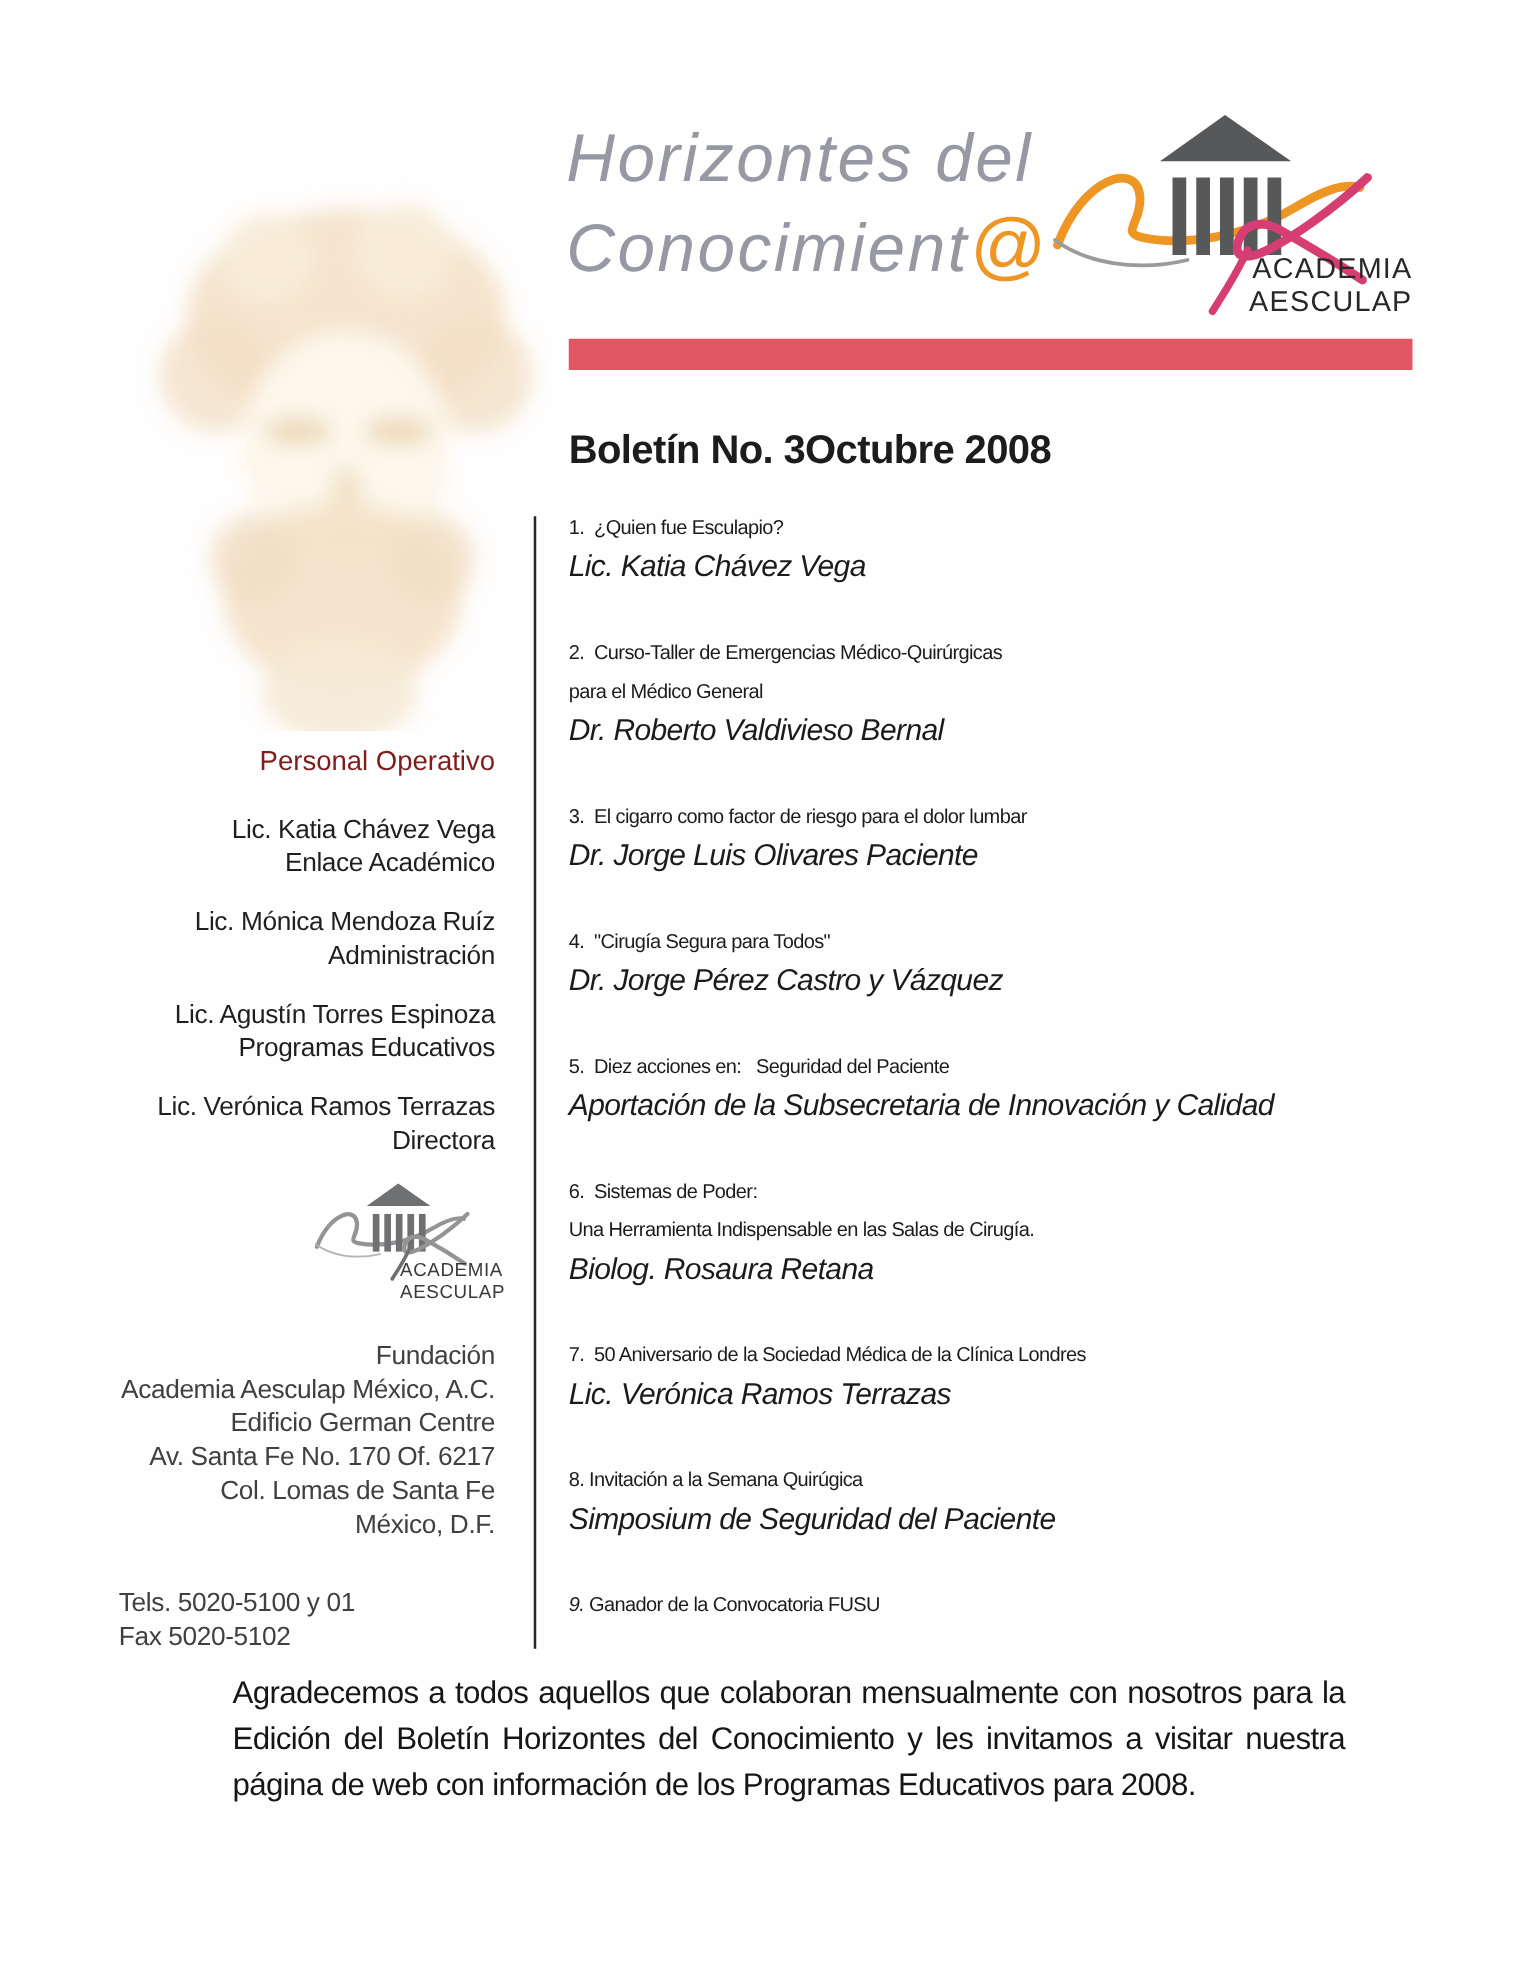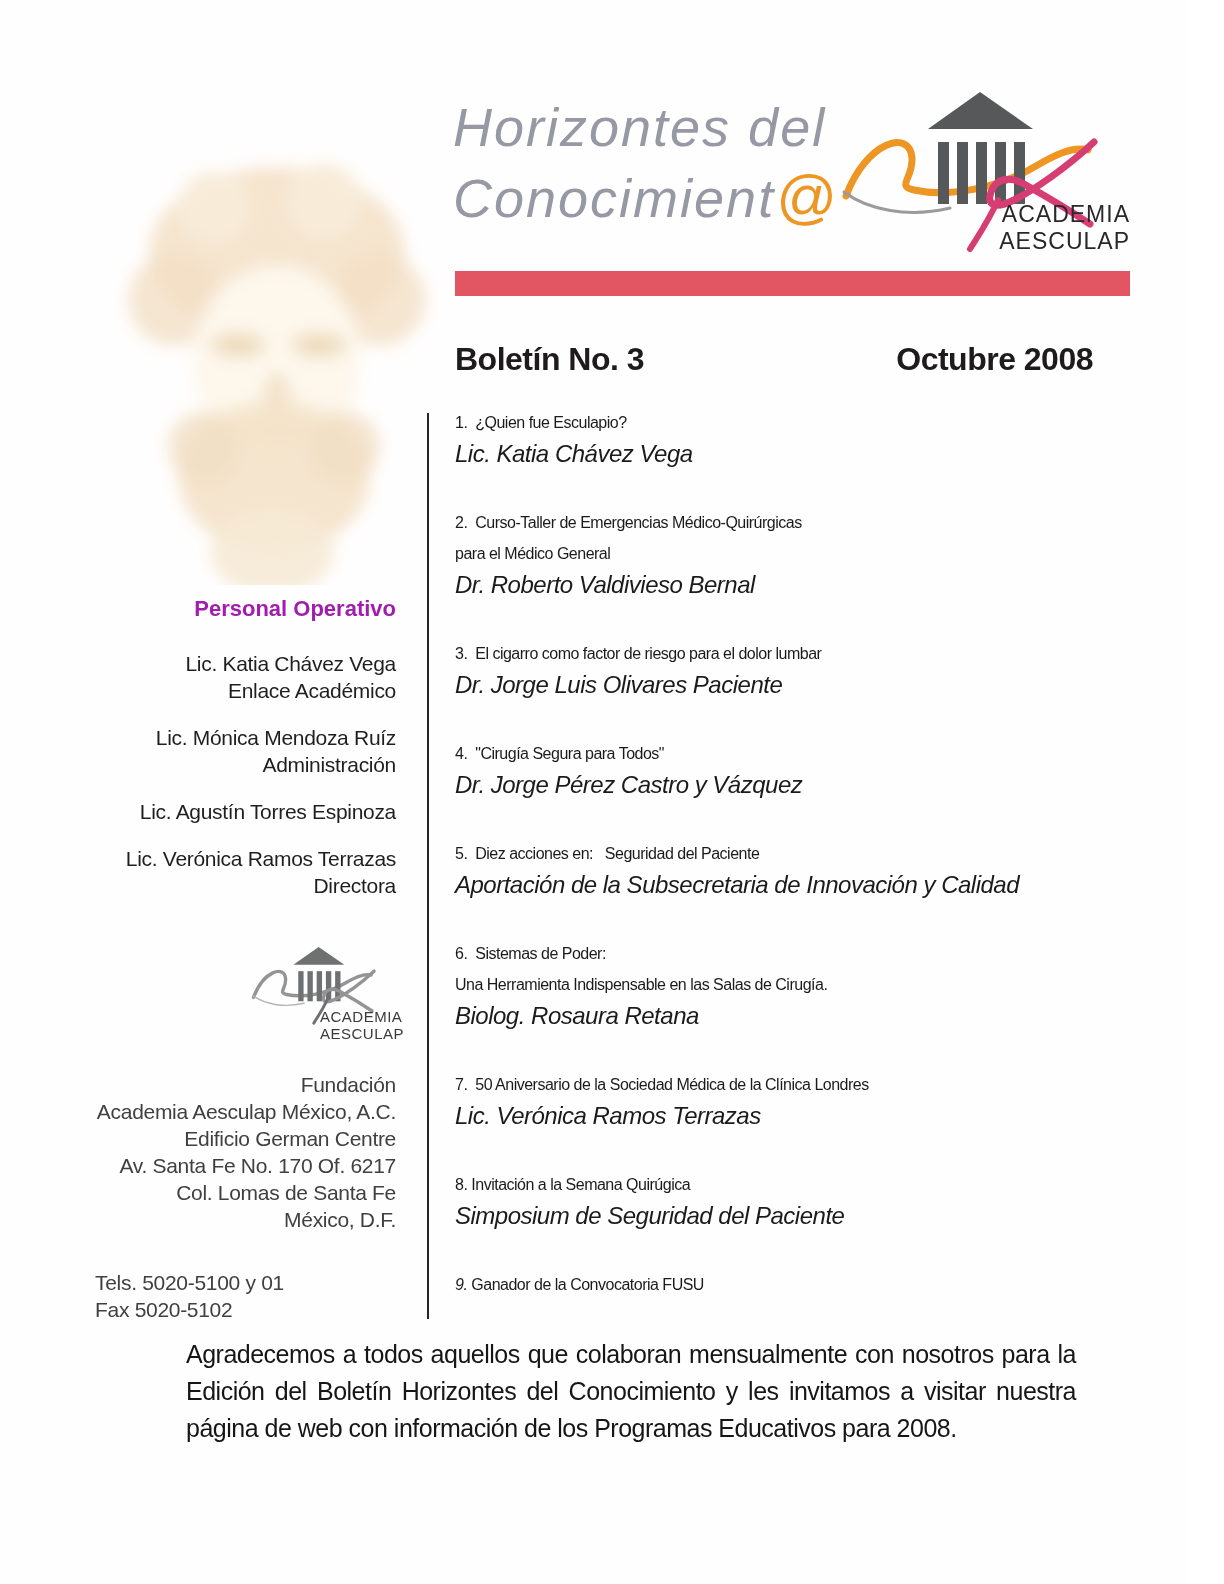--- a/index.html
+++ b/index.html
@@ -23,35 +23,35 @@
 
   
   .logo-block{position:absolute;left:838px;top:84px;width:302px;height:175px;}
   .logo-block svg{position:absolute;left:0;top:0;}
   .brand{position:absolute;right:10px;top:117px;text-align:right;
     font-size:23px;line-height:27px;letter-spacing:1px;color:var(--logotext);}
 
   .accent-bar{position:absolute;left:455px;top:271px;width:675px;height:25px;background:var(--accent);}
 
   
-  .bulletin-row{position:absolute;left:455px;top:341px;width:638px;display:flex;justify-content:space-between;
+  .bulletin-row{position:absolute;left:455px;top:341px;width:638px;display:flex;
     font-weight:bold;font-size:32px;letter-spacing:-0.5px;color:#1d1b1c;}
 
   
   .divider{position:absolute;left:427px;top:413px;width:2px;height:906px;background:#262626;}
 
   
   .toc{position:absolute;left:455px;top:407px;width:706px;}
   .toc-item{margin-bottom:38px;}
   .toc-title{font-size:16px;line-height:31px;letter-spacing:-0.5px;white-space:pre-wrap;color:var(--text);}
   .toc-sub{font-size:24px;line-height:31px;letter-spacing:-0.5px;font-style:italic;color:var(--text);}
 
   
   .sidebar-people{position:absolute;left:95px;top:596px;width:301px;text-align:right;}
-  .sb-heading{font-weight:bold;font-size:22px;line-height:26px;margin-bottom:28px;color:#a21caf;}
+  .sb-heading{font-weight:normal;font-size:22px;line-height:26px;margin-bottom:28px;color:#7f1d1d;}
   .person{margin-bottom:20px;}
   .p-name,.p-role{font-size:21px;line-height:27px;letter-spacing:-0.3px;color:#1f1f1f;}
 
   .sidebar-logo{position:absolute;left:248px;top:943px;width:150px;height:85px;}
   .sidebar-brand{position:absolute;left:320px;top:1008px;width:90px;text-align:left;
     font-size:15px;line-height:17px;letter-spacing:0.5px;color:#3a3a3c;}
 
   .address-block{position:absolute;left:95px;top:1071px;width:301px;text-align:right;}
   .phone-block{position:absolute;left:95px;top:1269px;width:301px;text-align:left;}
   .addr-line,.phone-line{font-size:21px;line-height:27px;letter-spacing:-0.3px;color:#404040;}
@@ -168,20 +168,21 @@
         <div class="person">
           <p class="p-name">Lic. Katia Chávez Vega</p>
           <p class="p-role">Enlace Académico</p>
         </div>
         <div class="person">
           <p class="p-name">Lic. Mónica Mendoza Ruíz</p>
           <p class="p-role">Administración</p>
         </div>
         <div class="person">
           <p class="p-name">Lic. Agustín Torres Espinoza</p>
+          <p class="p-role">Programas Educativos</p>
         </div>
         <div class="person">
           <p class="p-name">Lic. Verónica Ramos Terrazas</p>
           <p class="p-role">Directora</p>
         </div>
       </div>
   </div>
 
   <svg class="sidebar-logo" viewBox="0 0 302 175" aria-hidden="true">
     <path d="M 8,112 C 28,58 72,44 74,74 C 75,95 58,102 76,106 C 108,113 158,106 198,82 C 218,70 236,62 250,66" fill="none" stroke="var(--graylogo)" stroke-width="7" stroke-linecap="round"></path>

